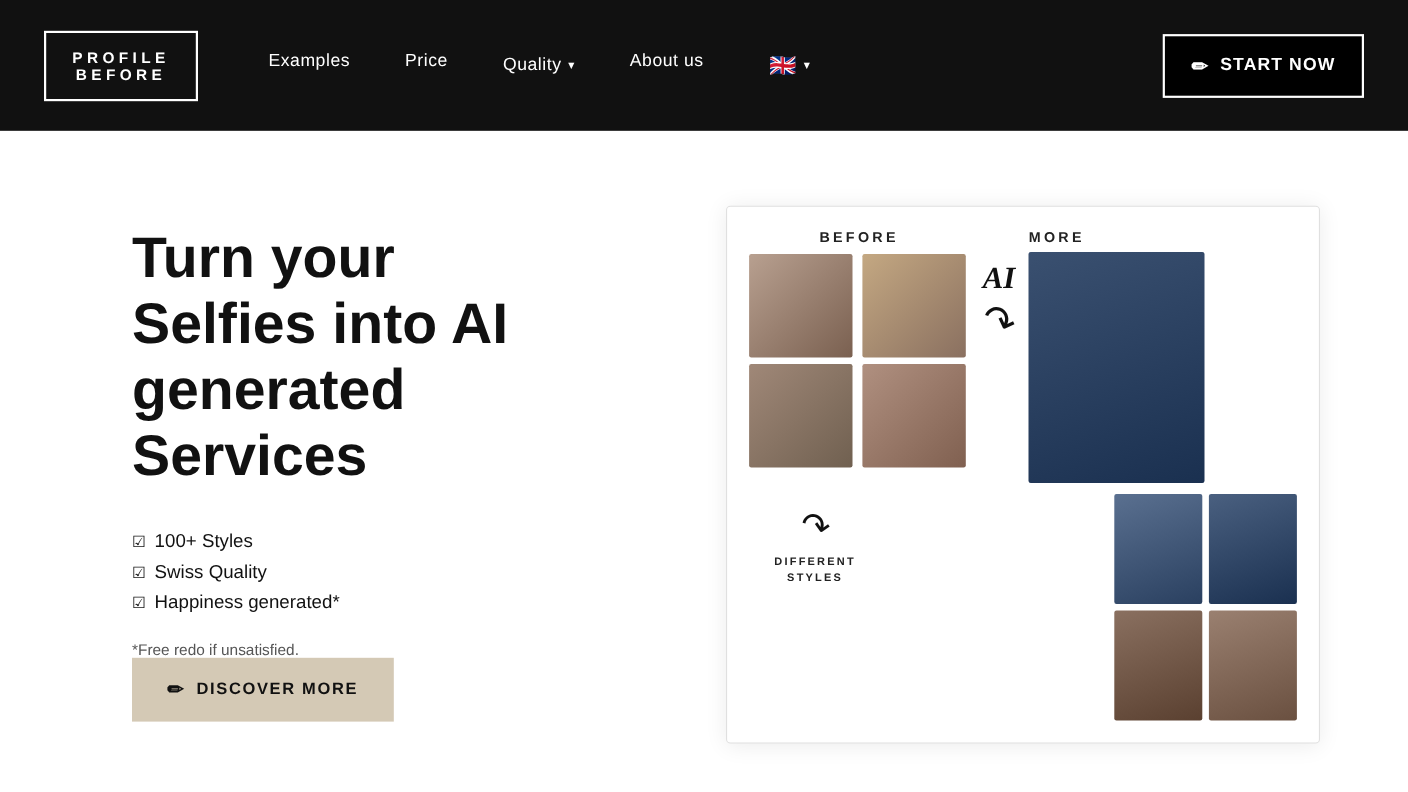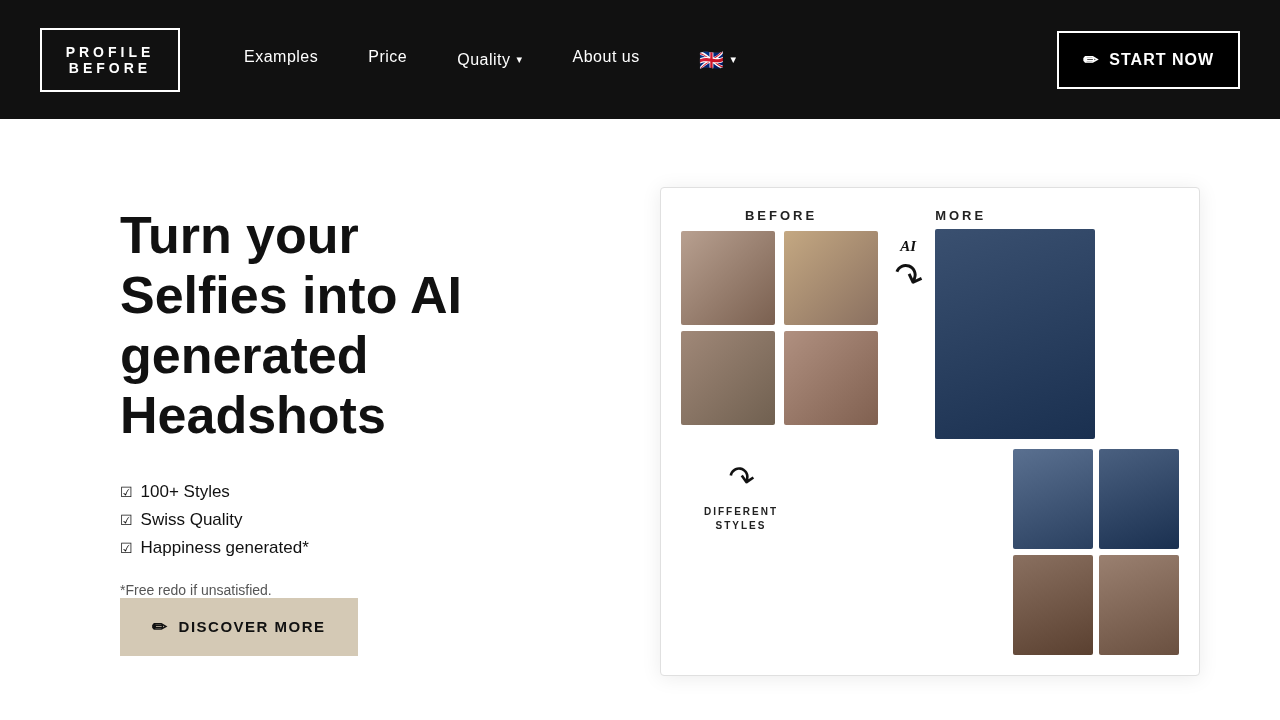--- a/index.html
+++ b/index.html
@@ -231,21 +231,21 @@
     .arrow-area {
       display: flex;
       flex-direction: column;
       align-items: center;
       justify-content: flex-start;
       padding-top: 30px;
       gap: 4px;
     }
 
     .ai-label {
-      font-size: 15px;
+      font-size: 28px;
       font-weight: 700;
       font-style: italic;
       color: #111;
       font-family: Georgia, serif;
     }
 
     .curved-arrow {
       font-size: 36px;
       color: #111;
       transform: rotate(20deg);
@@ -342,21 +342,21 @@
 
   <button class="start-now-btn">
     <span class="wand-icon">✏</span>
     <span>START NOW</span>
   </button>
 </nav>
 
 <section class="hero">
 
   <div class="hero-left">
-    <h1 class="hero-title">Turn your Selfies into AI generated Headshots</h1>
+    <h1 class="hero-title">Turn your Selfies into AI generated Services</h1>
 
     <ul class="features-list">
       <li>
         <span class="check-icon">☑</span>
         <span>100+ Styles</span>
       </li>
       <li>
         <span class="check-icon">☑</span>
         <span>Swiss Quality</span>
       </li>

